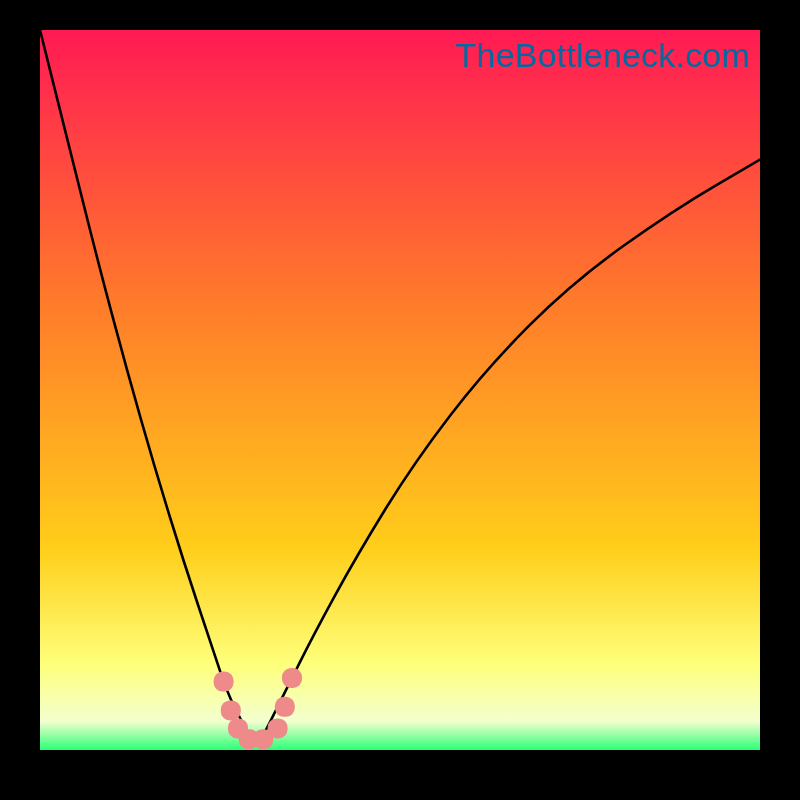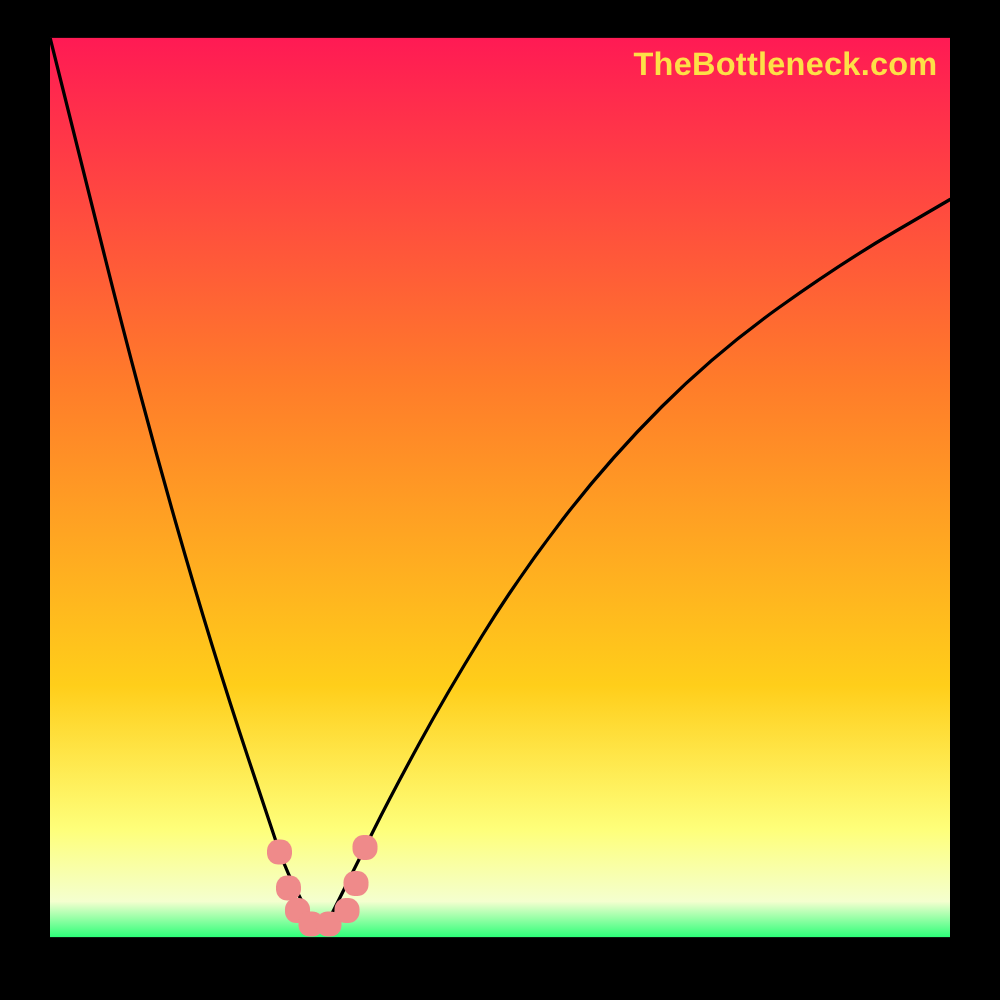--- a/index.html
+++ b/index.html
@@ -28,23 +28,23 @@
     overflow: hidden;
   }
   .gradient {
     position: absolute;
     inset: 0;
   }
   .watermark {
     position: absolute;
     top: 6px;
     right: 10px;
-    font-size: 26px;
-    font-weight: 700;
-    color: #fde047;
+    font-size: 34px;
+    font-weight: 400;
+    color: #0369a1;
     letter-spacing: 0.2px;
     user-select: none;
   }
   svg.overlay {
     position: absolute;
     inset: 0;
   }
 </style>
 </head>
 <body>

